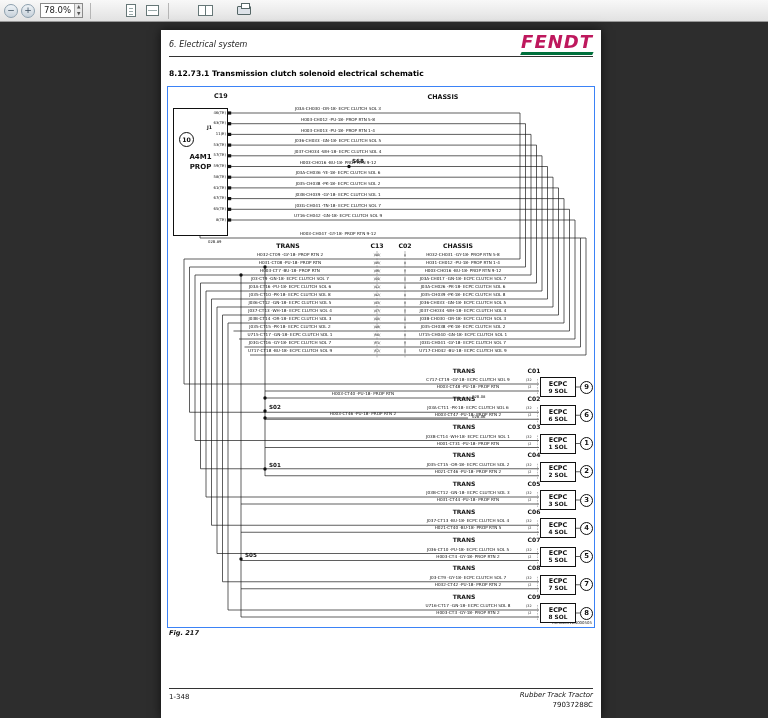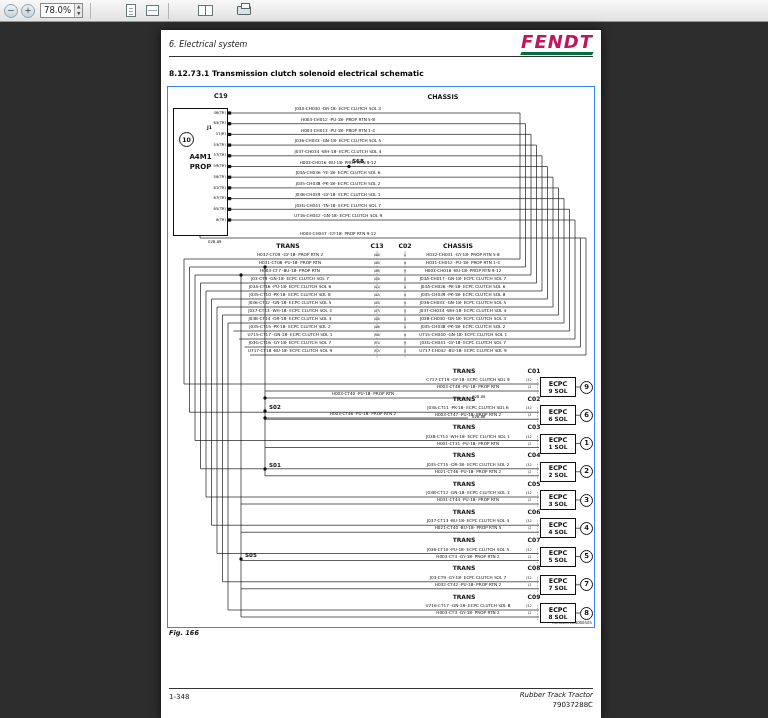--- a/index.html
+++ b/index.html
@@ -418,20 +418,20 @@
         <div class="lb" style="left: 358px; top: 518px; font-size: 3.4px;">(32</div>
         <div class="lb" style="left: 243px; width: 114px; text-align: center; top: 524.2px;">H003-CT3 -GY-18- PROP RTN 2</div>
         <div class="lb" style="left: 360px; top: 525px; font-size: 3.4px;">(2</div>
         <div class="ecpc" style="left: 372px; top: 516px;">
           <div class="l1">ECPC</div>
           <div class="l2">8 SOL</div>
         </div>
         <div class="scir" style="left: 412px; top: 519.5px;">8</div>
       </div>
 
-    <div class="fig-cap">Fig. 166</div>
+    <div class="fig-cap">Fig. 217</div>
 
     <div class="ft-rule"></div>
     <div class="ft-left">1-348</div>
     <div class="ft-r1">Rubber Track Tractor</div>
     <div class="ft-r2">79037288C</div>
   </div>
 </div>
 
 </body></html>

